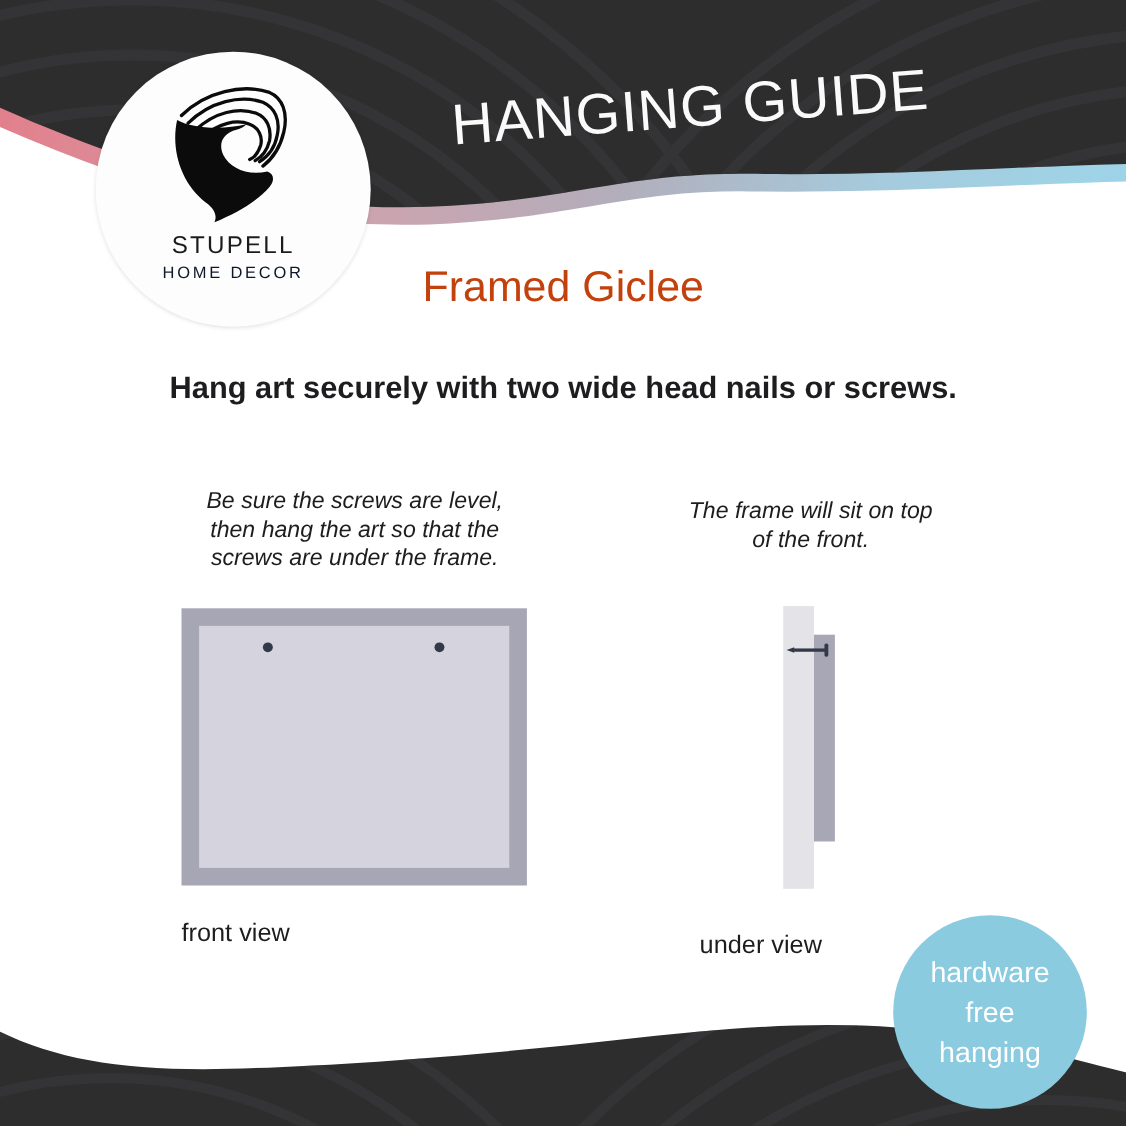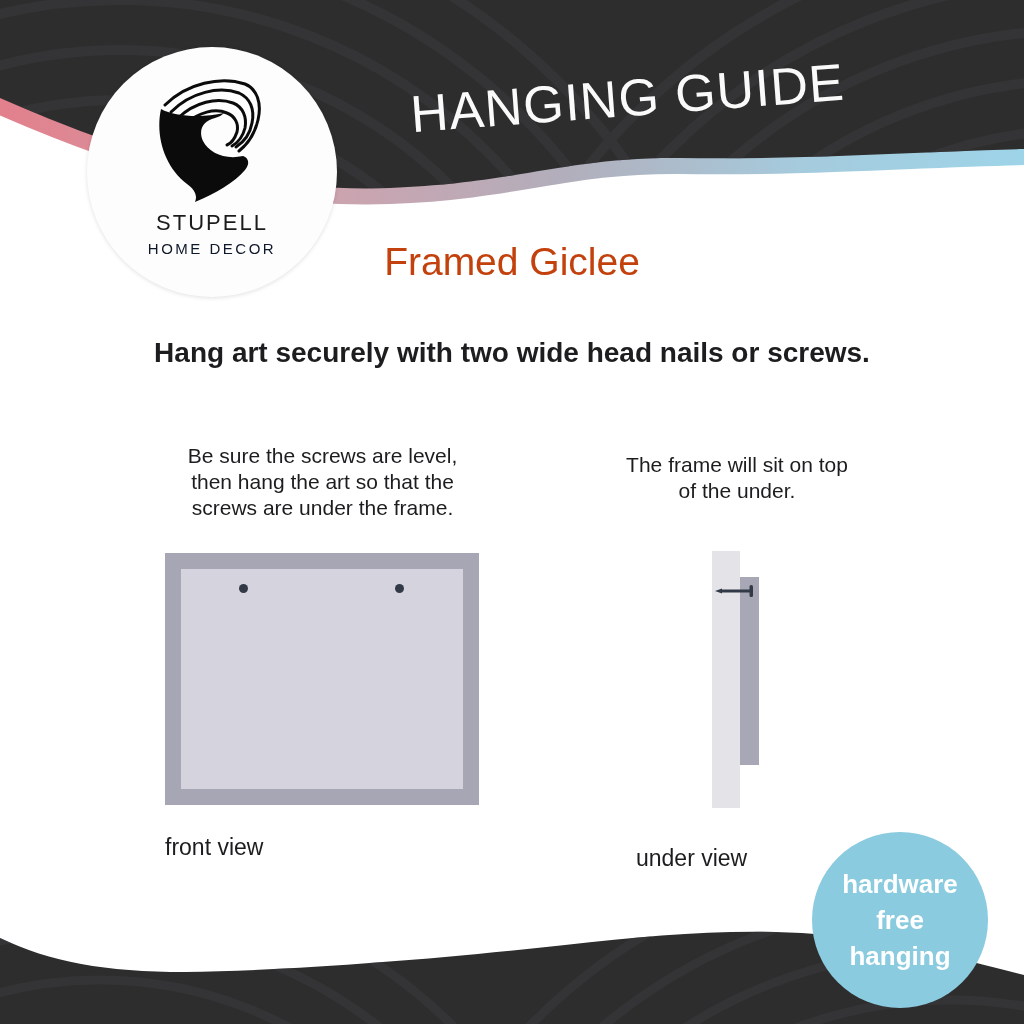--- a/index.html
+++ b/index.html
@@ -34,21 +34,21 @@
   }
   .product-title{
     position:absolute;left:0;top:240px;width:100%;text-align:center;
     font-size:39px;font-weight:400;color:#c2410c;
   }
   .intro{
     position:absolute;left:0;top:337px;width:100%;text-align:center;
     font-size:28px;font-weight:600;color:#1d1c1e;
   }
   .instr{position:absolute;font-size:21px;font-weight:500;line-height:26px;text-align:center;color:#1d1c1e;}
-  .instr span{display:block;}
+  .instr span{display:block;font-style:italic;}
   .instr-left{left:140px;top:443px;width:365px;}
   .instr-right{left:587px;top:452px;width:300px;}
 
   .frame-front{
     position:absolute;left:165px;top:553px;width:314px;height:252px;
     background:#a7a6b4;z-index:2;
   }
   .frame-art{position:absolute;left:16px;top:16px;right:16px;bottom:16px;background:#d4d3de;}
   .screw{position:absolute;width:9px;height:9px;border-radius:50%;background:#333a47;top:31px;}
   .screw-l{left:74px;}
@@ -59,21 +59,21 @@
   .side-art-bar{position:absolute;left:28px;top:26px;width:19px;height:188px;background:#a8a7b5;}
   .nail{position:absolute;left:2px;top:31px;}
 
   .view-label{position:absolute;font-size:23px;font-weight:500;color:#1d1c1e;}
   .label-front{left:165px;top:834px;width:314px;}
   .label-side{left:636px;top:845px;width:200px;}
 
   .badge{
     position:absolute;left:812px;top:832px;width:176px;height:176px;border-radius:50%;
     background:#8bcbdf;z-index:5;display:flex;flex-direction:column;align-items:center;justify-content:center;
-    color:#ffffff;font-size:26px;font-weight:700;line-height:36px;text-align:center;
+    color:#ffffff;font-size:26px;font-weight:400;line-height:36px;text-align:center;
   }
 </style>
 </head>
 <body>
 
 <div class="canvas">
 
   <svg class="header-wave" width="1024" height="220" viewBox="0 0 1024 220" preserveAspectRatio="none">
     <defs>
       <linearGradient id="stripeGrad" x1="0" y1="0" x2="1" y2="0">
@@ -126,21 +126,21 @@
   <div class="intro">Hang art securely with two wide head nails or screws.</div>
 
   <div class="instr instr-left">
     <span>Be sure the screws are level,</span>
     <span>then hang the art so that the</span>
     <span>screws are under the frame.</span>
   </div>
 
   <div class="instr instr-right">
     <span>The frame will sit on top</span>
-    <span>of the under.</span>
+    <span>of the front.</span>
   </div>
 
   <div class="frame-front">
     <div class="frame-art"></div>
     <span class="screw screw-l"></span>
     <span class="screw screw-r"></span>
   </div>
   <div class="view-label label-front">front view</div>
 
   <div class="side-diagram">

